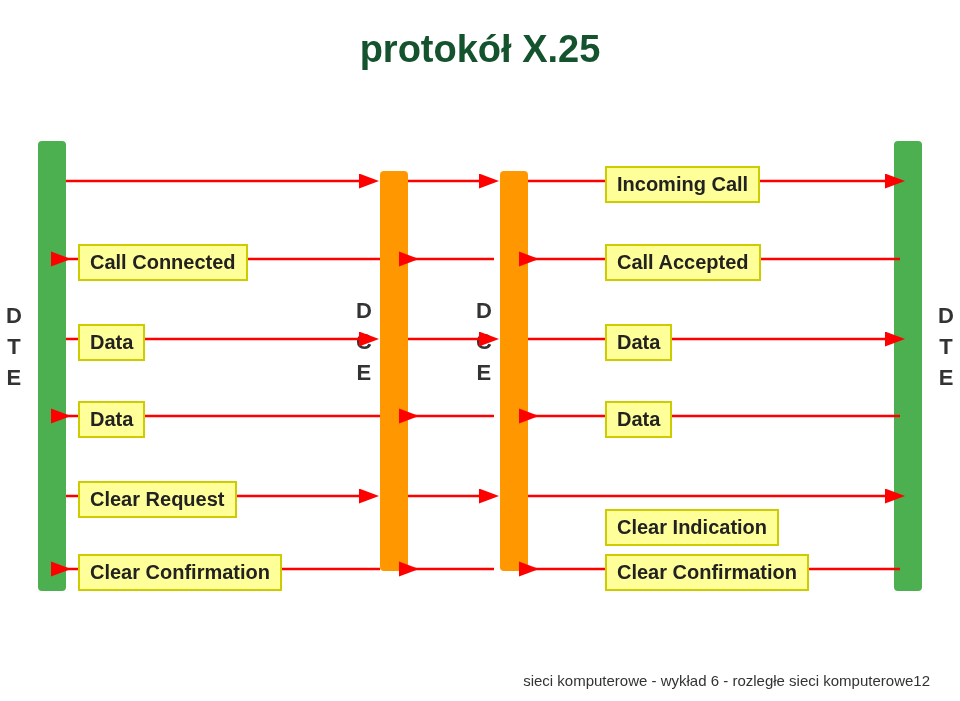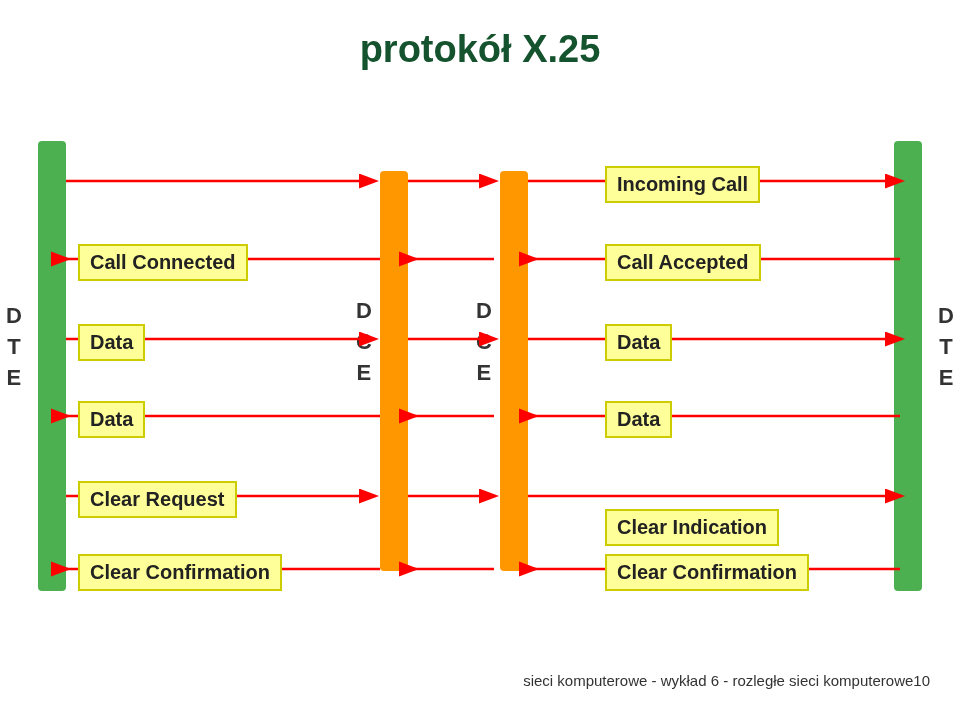--- a/index.html
+++ b/index.html
@@ -166,14 +166,14 @@
     <line x1="528" y1="415" x2="900" y2="415" stroke="red" stroke-width="2.5" marker-end="url(#arrowR)"></line>
 
     <line x1="900" y1="488" x2="534" y2="488" stroke="red" stroke-width="2.5" marker-end="url(#arrowL)"></line>
     <line x1="494" y1="488" x2="414" y2="488" stroke="red" stroke-width="2.5" marker-end="url(#arrowL)"></line>
     <line x1="380" y1="488" x2="66" y2="488" stroke="red" stroke-width="2.5" marker-end="url(#arrowL)"></line>
   </svg>
 </div>
 
 <div class="footer">
   <span>sieci komputerowe - wykład 6 - rozległe sieci komputerowe</span>
-  <span>10</span>
+  <span>12</span>
 </div>
 
 </body></html>

